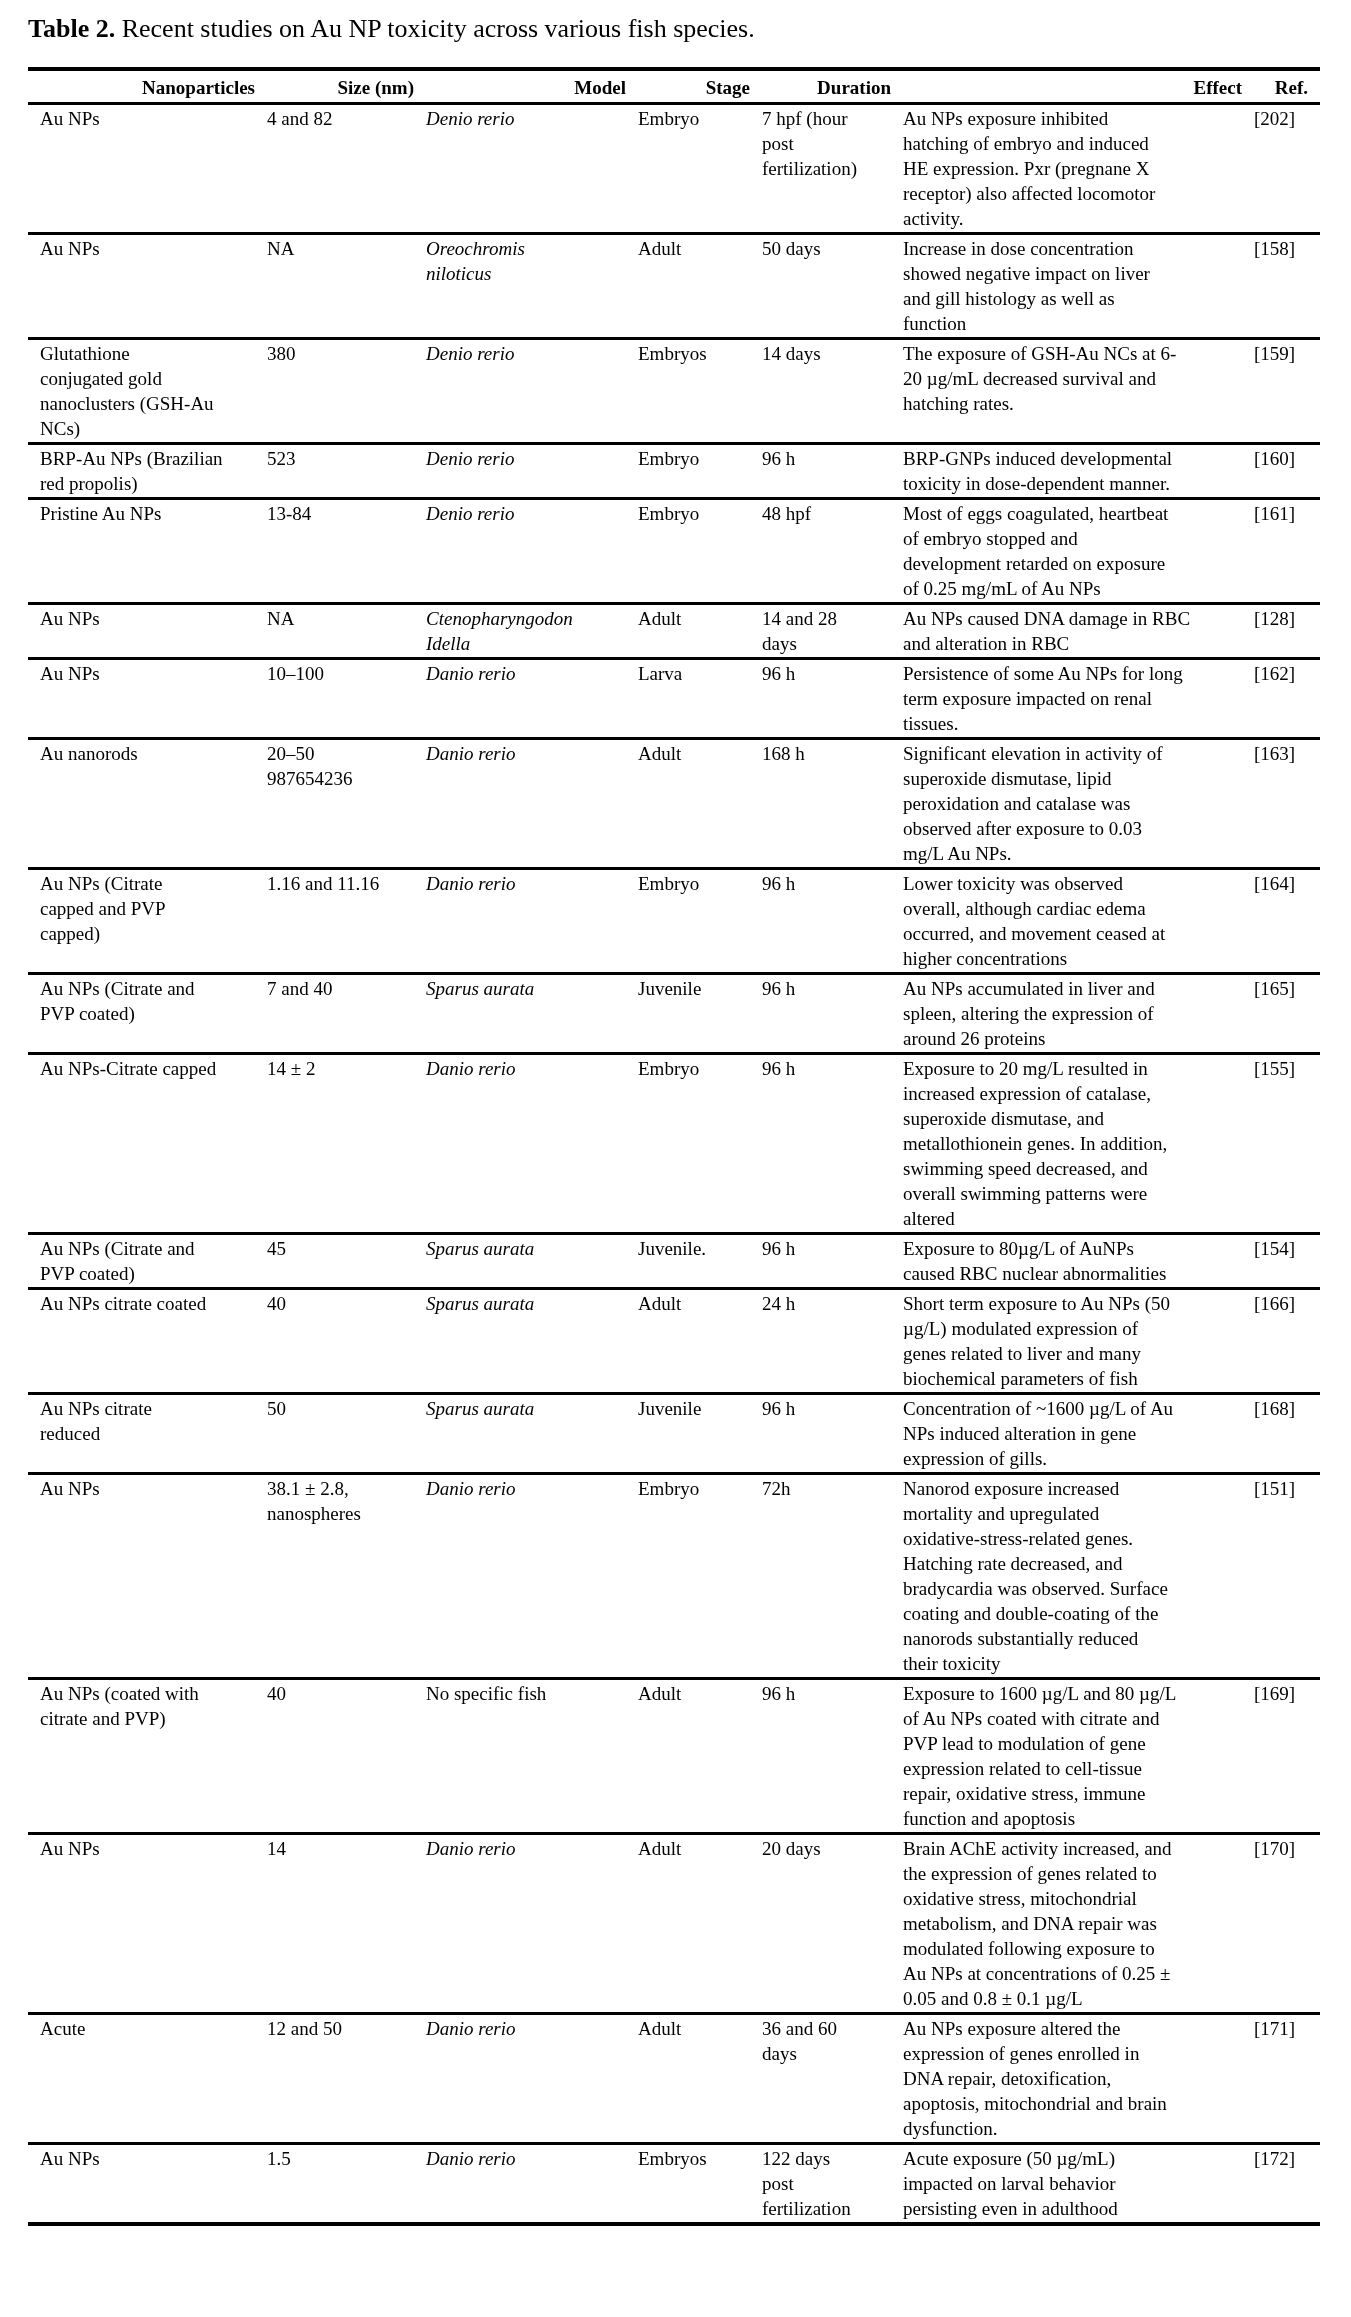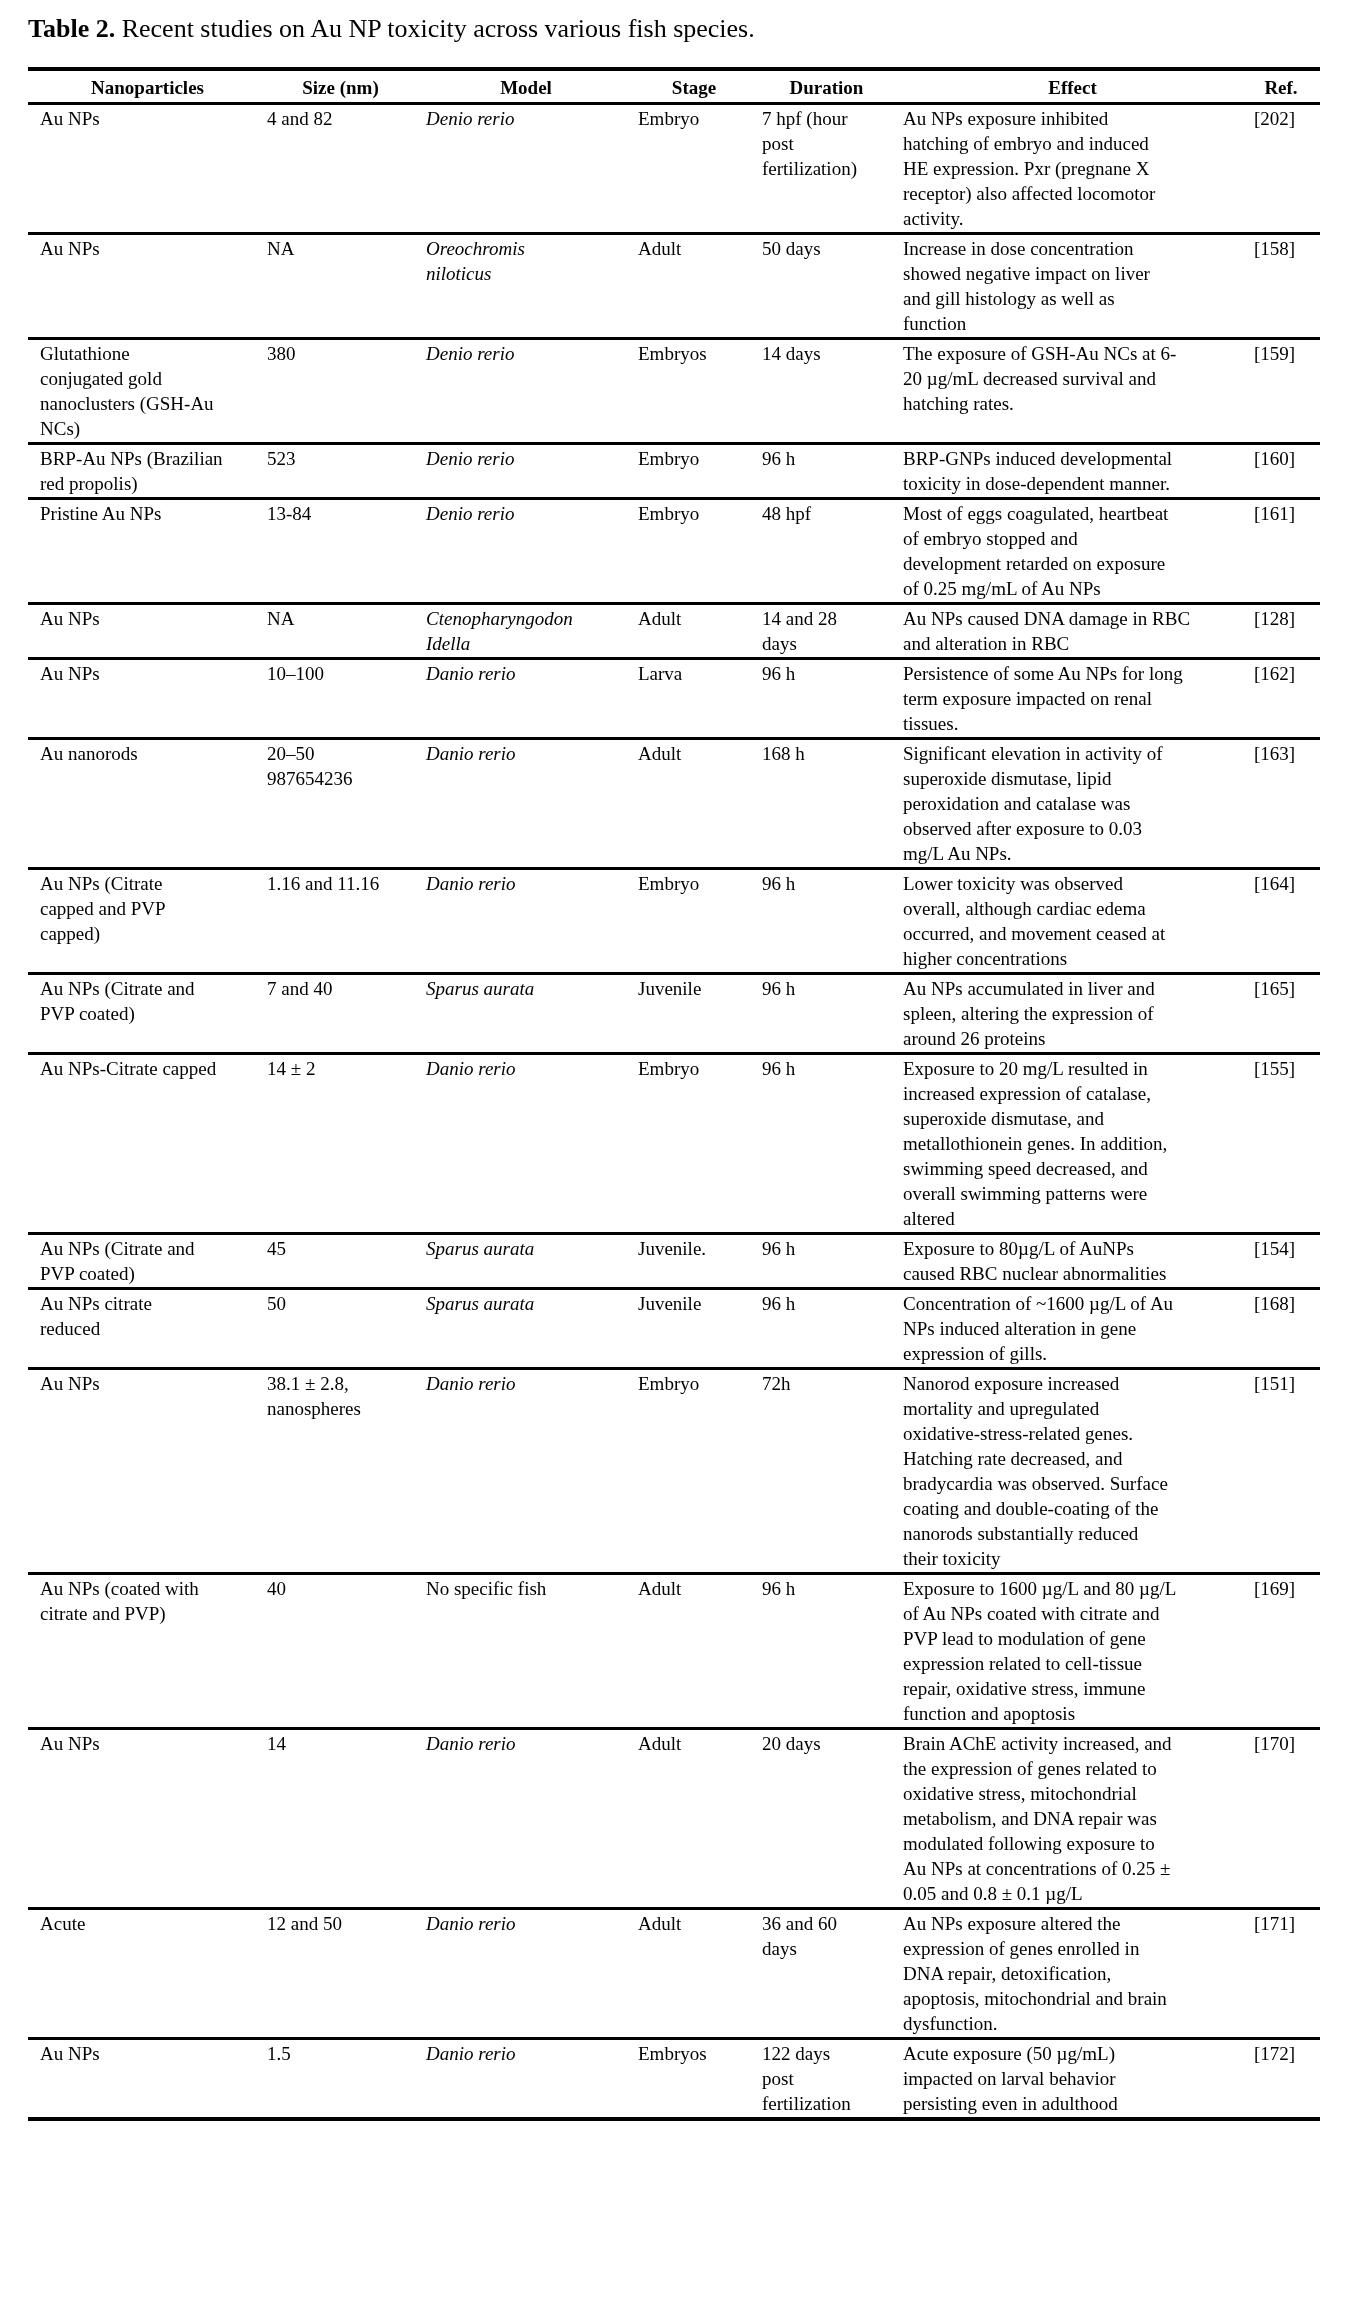--- a/index.html
+++ b/index.html
@@ -26,21 +26,21 @@
   table.tox-table {
     border-collapse: collapse;
     table-layout: fixed;
     width: 1292px;
     border-top: 4px solid #000;
     border-bottom: 4px solid #000;
     font-size: 19px;
     line-height: 25px;
   }
   table.tox-table th {
-    text-align: center;
+    text-align: right;
     font-weight: bold;
     vertical-align: top;
     padding: 4px 12px 2px 0;
     border-bottom: 3px solid #000;
     white-space: pre-line;
   }
   table.tox-table td {
     text-align: left;
     vertical-align: top;
     padding: 1px 12px 1px 0;
@@ -230,20 +230,32 @@
 PVP coated)</td>
           <td>45</td>
           <td class="italic">Sparus aurata</td>
           <td>Juvenile.</td>
           <td>96 h</td>
           <td>Exposure to 80µg/L of AuNPs
 caused RBC nuclear abnormalities</td>
           <td>[154]</td>
         </tr>
         <tr>
+          <td>Au NPs citrate coated</td>
+          <td>40</td>
+          <td class="italic">Sparus aurata</td>
+          <td>Adult</td>
+          <td>24 h</td>
+          <td>Short term exposure to Au NPs (50
+µg/L) modulated expression of
+genes related to liver and many
+biochemical parameters of fish</td>
+          <td>[166]</td>
+        </tr>
+        <tr>
           <td>Au NPs citrate
 reduced</td>
           <td>50</td>
           <td class="italic">Sparus aurata</td>
           <td>Juvenile</td>
           <td>96 h</td>
           <td>Concentration of ~1600 µg/L of Au
 NPs induced alteration in gene
 expression of gills.</td>
           <td>[168]</td>

